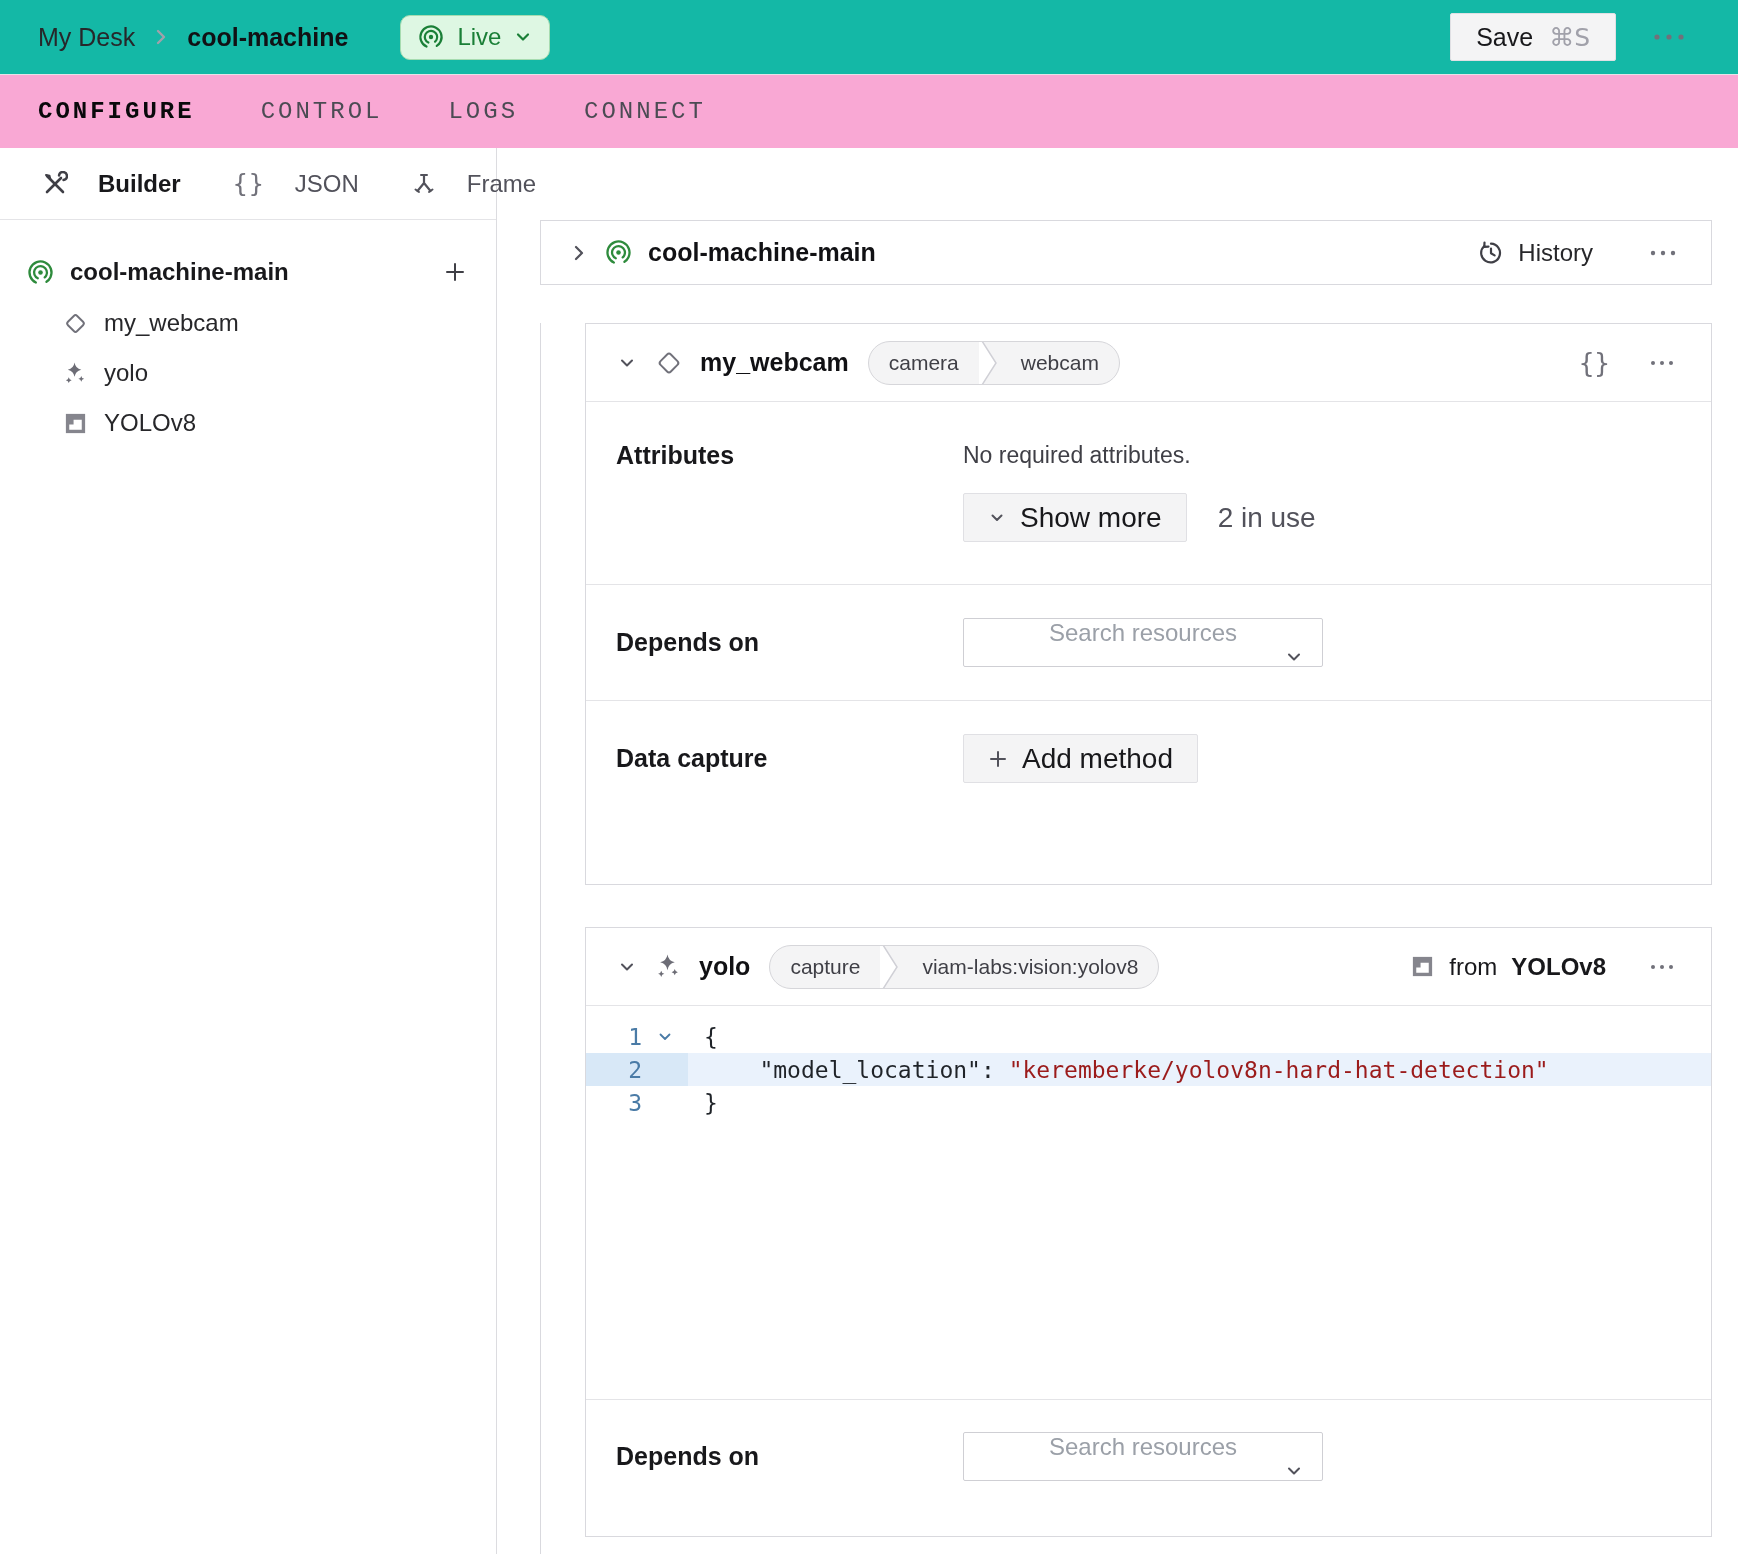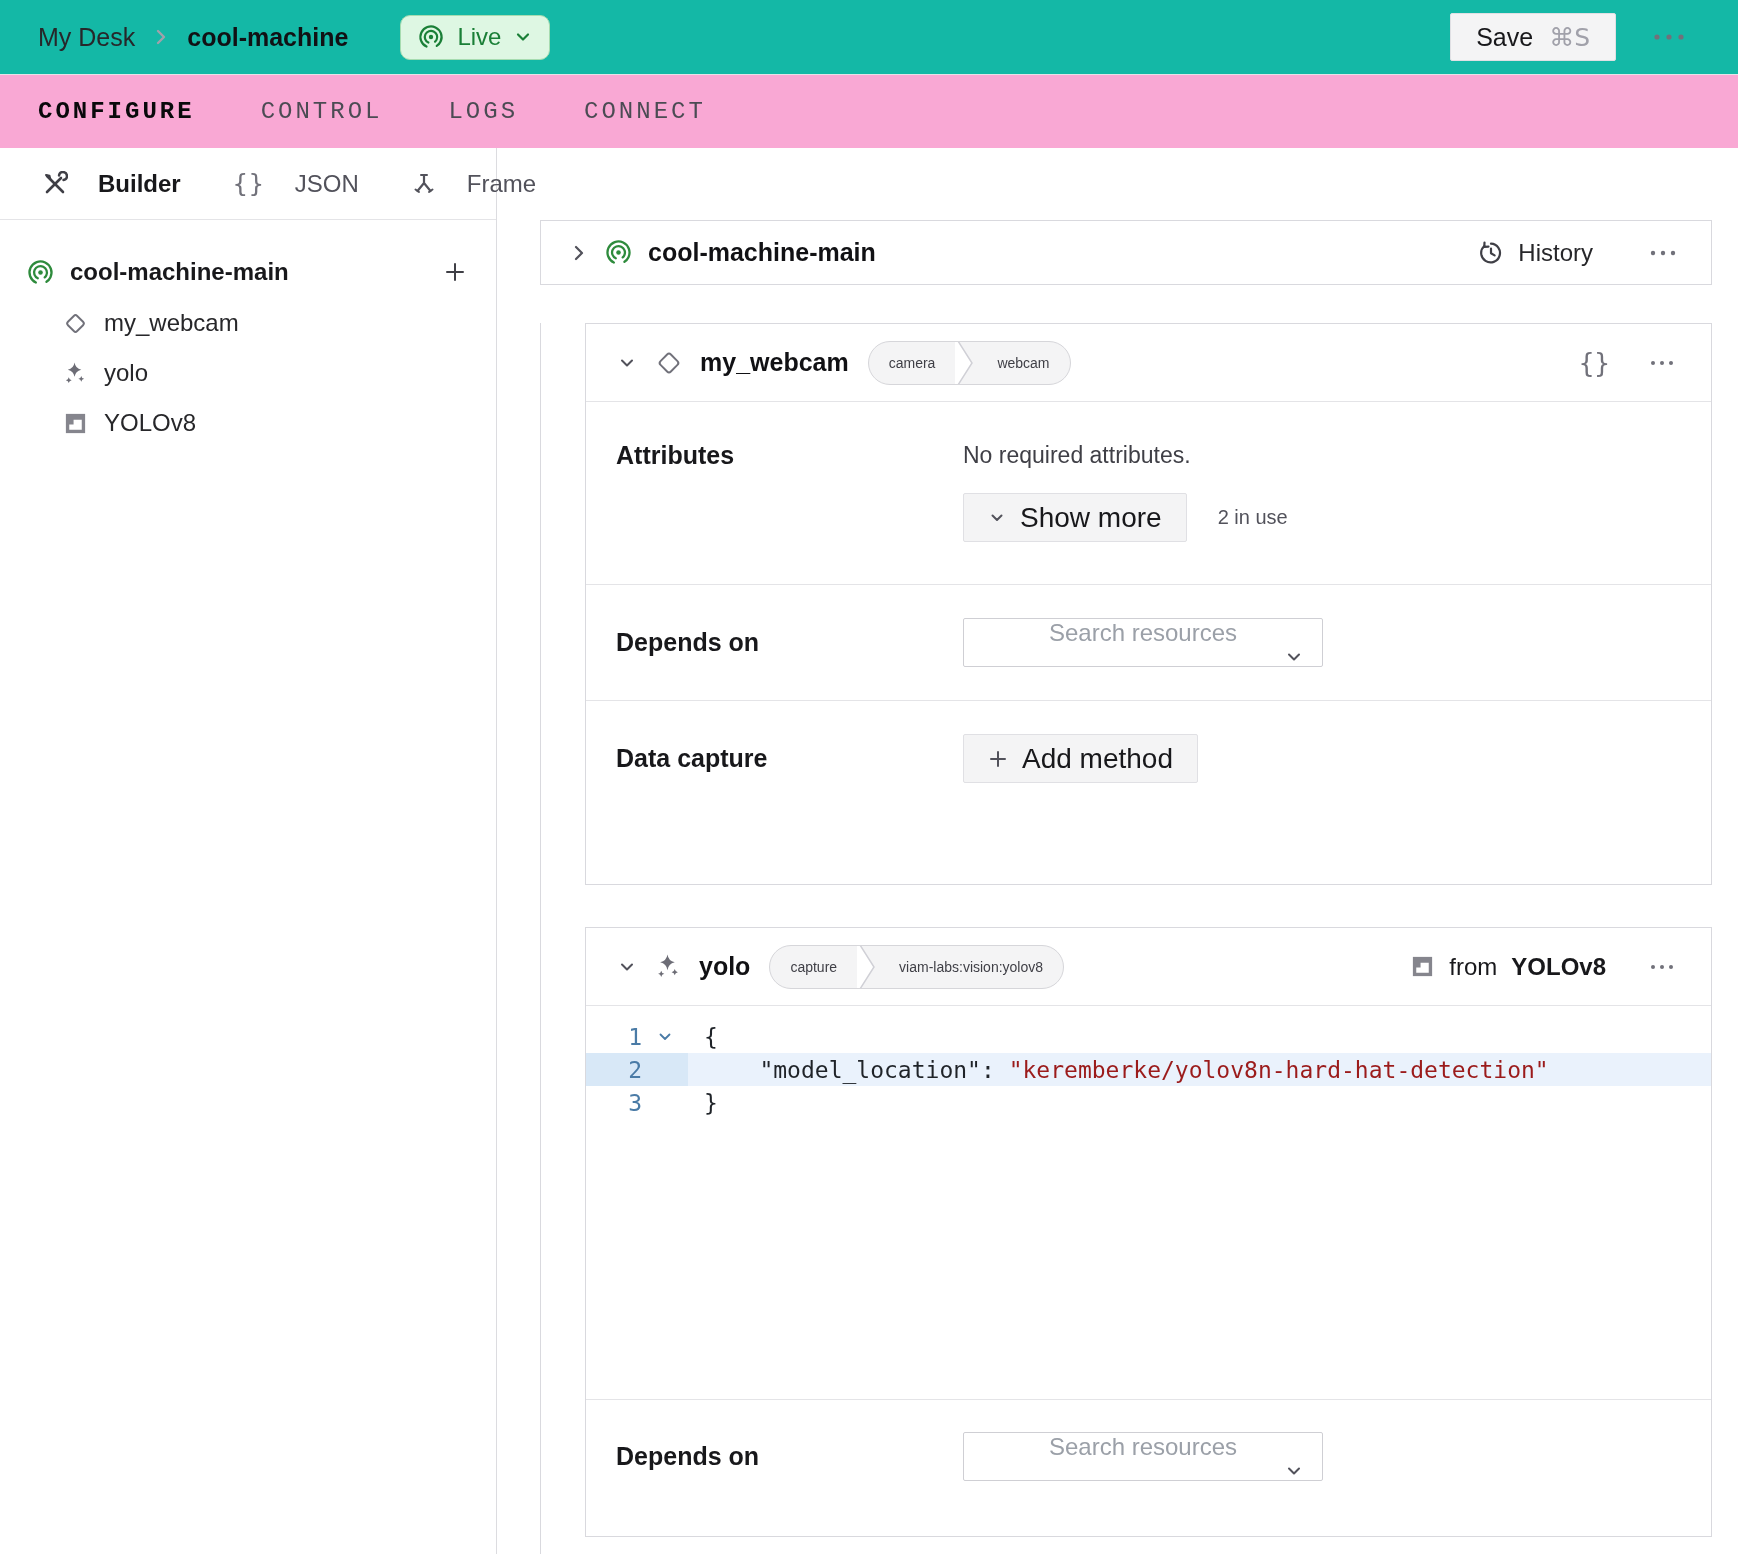--- a/index.html
+++ b/index.html
@@ -59,38 +59,38 @@
     font-size:24px; color:#27272a; }
   .part-header .kebab { margin-left:34px; }
 
   .cards-wrap { margin-top:38px; border-left:1px solid #d9d9de; padding-left:44px;
     min-height:1303px; }
   .card { border:1px solid #d9d9de; background:#fff; }
   .card + .card { margin-top:42px; }
   .card-head { height:77px; display:flex; align-items:center; padding:0 30px; gap:17px; }
   .card-title { font-size:25px; font-weight:700; color:#111114; }
   .pill { height:44px; border:1px solid #d6d6da; border-radius:22px; background:#f4f4f5;
-    display:flex; align-items:center; overflow:hidden; font-size:14px; color:#3f3f46;
+    display:flex; align-items:center; overflow:hidden; font-size:21px; color:#3f3f46;
     margin-left:2px; }
   .pill .seg { padding:0 20px; white-space:nowrap; }
   .spacer { flex:1; }
   .braces-btn { font-family:"DejaVu Sans Mono",monospace; font-size:26px; color:#71717a; }
   .from-wrap { display:flex; align-items:center; gap:14px; font-size:24px; color:#18181b; }
   .from-module { font-weight:700; }
 
   .row { border-top:1px solid #e4e4e7; display:flex; padding:0 30px; align-items:flex-start; }
   .row .label { width:347px; flex-shrink:0; font-size:25px; font-weight:700; color:#18181b; }
   .attr-row { height:183px; padding-top:38px; }
   .attr-row .label { line-height:30px; }
   .attr-value .empty-text { font-size:23px; color:#3f3f46; line-height:30px; }
   .attr-actions { margin-top:23px; display:flex; align-items:center; }
   .btn { display:inline-flex; align-items:center; gap:14px; height:49px; padding:0 24px;
     background:#f4f4f5; border:1px solid #e0e0e4; border-radius:2px; font-size:28px;
     color:#18181b; }
-  .in-use { margin-left:31px; font-size:20px; color:#52525b;text-align:right; }
+  .in-use { margin-left:31px; font-size:28px; color:#52525b;text-align:right; }
   .dep-row { height:116px; align-items:center; }
   .dep-row .label, .cap-row .label { line-height:49px; }
   .select { width:360px; height:49px; border:1px solid #cfcfd4; border-radius:2px;
     background:#fff; display:flex; align-items:center; padding:0 18px;
     font-size:24px; color:#9ba0a8;flex-direction:column; }
   .select .chev { margin-left:auto; }
   .cap-row { height:184px; padding-top:33px; }
 
   
   .editor { border-top:1px solid #e4e4e7; height:394px; padding-top:14px;

